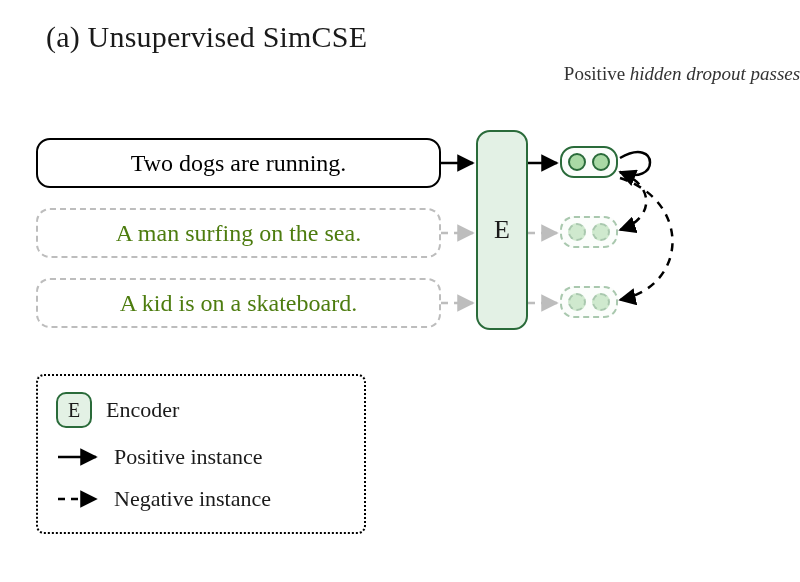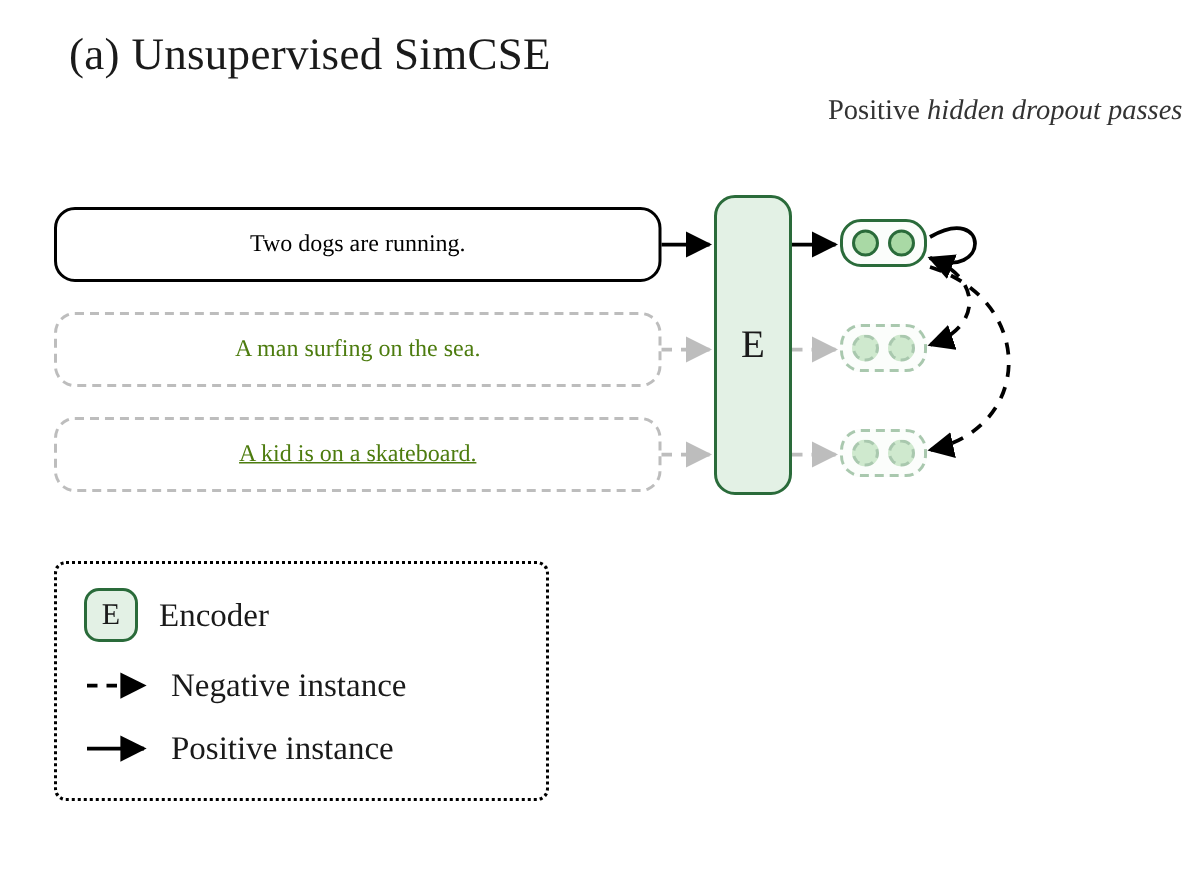--- a/index.html
+++ b/index.html
@@ -8,20 +8,21 @@
     width: 800px;
     height: 582px;
     font-family: Georgia, "Times New Roman", serif;
     background: #fff;
     color: #1a1a1a;
   }
   .canvas {
     position: relative;
     width: 800px;
     height: 456px;
+    text-align: center;
   }
   .title {
     position: absolute;
     left: 46px;
     top: 20px;
     font-size: 30px;
     letter-spacing: 0.2px;
   }
   .caption {
     position: absolute;
@@ -34,21 +35,21 @@
   }
   .caption .em { font-style: italic; }
 
   .sent {
     position: absolute;
     height: 50px;
     border-radius: 14px;
     display: flex;
     align-items: center;
     justify-content: center;
-    font-size: 16px;
+    font-size: 24px;
     box-sizing: border-box;
     padding: 0 14px;
   }
   .sent.solid {
     border: 2.5px solid #000;
     color: #000;
   }
   .sent.dashed {
     border: 2.5px dashed #bdbdbd;
     color: #4d7c0f;
@@ -149,21 +150,21 @@
   <div class="caption">
     <span>Positive </span><span class="em">hidden dropout passes</span><br>
   </div>
 
   <div class="sent solid" style="left:36px; top:138px; width:405px;">
     <span>Two dogs are running.</span>
   </div>
   <div class="sent dashed" style="left:36px; top:208px; width:405px;">
     <span>A man surfing on the sea.</span>
   </div>
-  <div class="sent dashed" style="left:36px; top:278px; width:405px;text-decoration:underline;">
+  <div class="sent dashed" style="left:36px; top:278px; width:405px;">
     <span>A kid is on a skateboard.</span>
   </div>
 
   <div class="encoder">
     <span>E</span>
   </div>
 
   <div class="emb solid" style="left:560px; top:146px;">
     <span class="dot solid"></span>
     <span class="dot solid"></span>
@@ -205,38 +206,38 @@
 
     <path d="M 620 178 C 690 200, 690 285, 620 300" fill="none" stroke="#000" stroke-width="2.5" stroke-dasharray="8 7" marker-end="url(#arr-black)"></path>
   </svg>
 
   <div class="legend">
     <div class="legend-row">
       <span class="legend-enc">
         <span>E</span>
       </span>
       <span>Encoder</span>
+    </div>
+    <div class="legend-row">
+      <svg class="legend-arrow" viewBox="0 0 44 20">
+        <defs>
+          <marker id="la-black" viewBox="0 0 10 10" refX="9" refY="5" markerWidth="7" markerHeight="7" orient="auto-start-reverse">
+            <path d="M 0 0 L 10 5 L 0 10 z" fill="#000"></path>
+          </marker>
+        </defs>
+        <line x1="2" y1="10" x2="40" y2="10" stroke="#000" stroke-width="2.5" marker-end="url(#la-black)"></line>
+      </svg>
+      <span>Positive instance</span>
     </div>
     <div class="legend-row">
       <svg class="legend-arrow" viewBox="0 0 44 20">
         <defs>
           <marker id="la-black2" viewBox="0 0 10 10" refX="9" refY="5" markerWidth="7" markerHeight="7" orient="auto-start-reverse">
             <path d="M 0 0 L 10 5 L 0 10 z" fill="#000"></path>
           </marker>
         </defs>
         <line x1="2" y1="10" x2="40" y2="10" stroke="#000" stroke-width="2.5" stroke-dasharray="7 6" marker-end="url(#la-black2)"></line>
       </svg>
       <span>Negative instance</span>
     </div>
-    <div class="legend-row">
-      <svg class="legend-arrow" viewBox="0 0 44 20">
-        <defs>
-          <marker id="la-black" viewBox="0 0 10 10" refX="9" refY="5" markerWidth="7" markerHeight="7" orient="auto-start-reverse">
-            <path d="M 0 0 L 10 5 L 0 10 z" fill="#000"></path>
-          </marker>
-        </defs>
-        <line x1="2" y1="10" x2="40" y2="10" stroke="#000" stroke-width="2.5" marker-end="url(#la-black)"></line>
-      </svg>
-      <span>Positive instance</span>
-    </div>
   </div>
 
 </div>
 
 </body></html>

